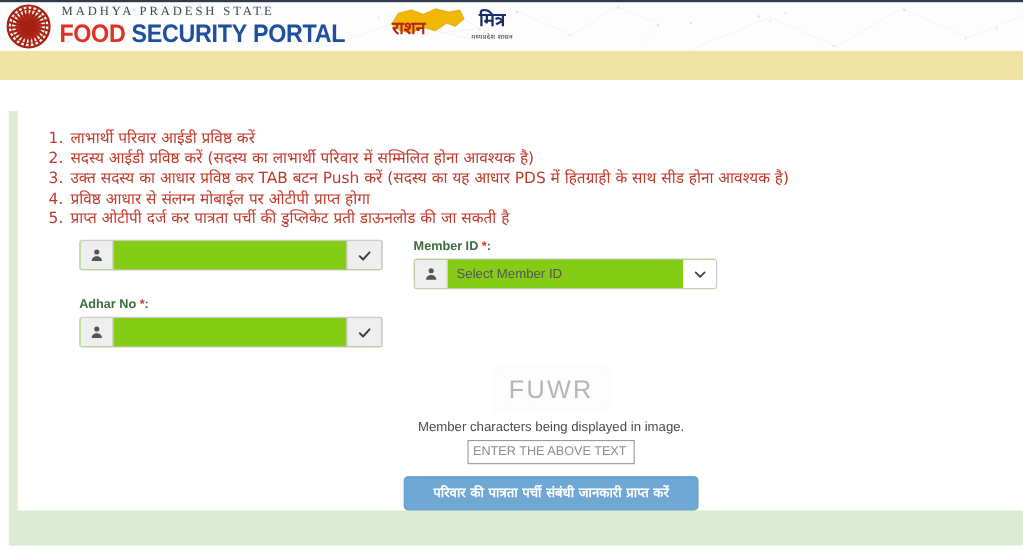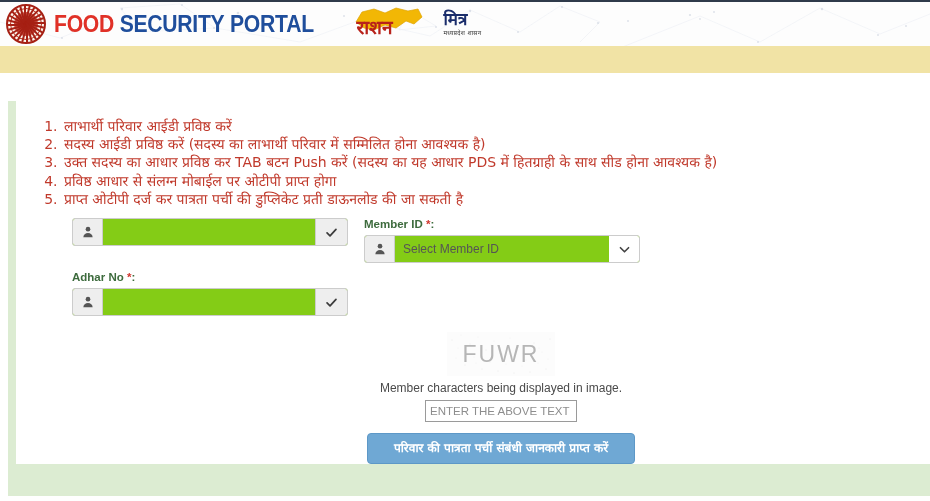--- a/index.html
+++ b/index.html
@@ -109,29 +109,30 @@
     width: 74px; height: 36px;
   }
   .mp-map .mapshape {
     position: absolute;
     left: 0; top: 0;
     width: 74px; height: 30px;
   }
   .ration-word {
     position: absolute;
     left: 4px; top: 12px;
-    font-size: 19px;
+    font-size: 16px;
     font-weight: bold;
     color: #b8221b;
     font-family: "DejaVu Sans", sans-serif;
     line-height: 1;
   }
   .mitra-block {
-    margin-left: 17px;
+    margin-left: 2px;
     display: flex; flex-direction: column;
+    align-items: center;
     justify-content: center;
   }
   .mitra-word {
     font-size: 17px; font-weight: bold;
     color: #1a2d6b;
     font-family: "DejaVu Sans", sans-serif;
     line-height: 1;
   }
   .mitra-sub {
     font-size: 6px; color: #2b2b2b;
@@ -194,21 +195,21 @@
     padding-left: 2px;
   }
 
   
   .form-area { padding: 10px 0 0 56px; }
   .form-row {
     display: flex;
     margin-bottom: 8px;
   }
   .field-col { width: 292px; margin-right: 0; }
-  .field-col.c2 { margin-left: 0; }
+  .field-col.c2 { margin-left: 12px; }
   .field-label {
     font-size: 11.5px;
     font-weight: bold;
     color: #3d6b3d;
     margin-bottom: 5px;
     display: block;
     font-family: "Liberation Sans", sans-serif;
   }
   .field-label .req { color: #d0342c; }
   .input-group {
@@ -396,20 +397,21 @@
         <div class="ray" style="transform: rotate(255deg) translateY(-0.75px);"></div>
         <div class="ray" style="transform: rotate(270deg) translateY(-0.75px);"></div>
         <div class="ray" style="transform: rotate(285deg) translateY(-0.75px);"></div>
         <div class="ray" style="transform: rotate(300deg) translateY(-0.75px);"></div>
         <div class="ray" style="transform: rotate(315deg) translateY(-0.75px);"></div>
         <div class="ray" style="transform: rotate(330deg) translateY(-0.75px);"></div>
         <div class="ray" style="transform: rotate(345deg) translateY(-0.75px);"></div>
       </div>
 
     <div class="brand-block">
+      <div class="brand-top">MADHYA PRADESH STATE</div>
       <div class="brand-main">
         <span class="brand-food">FOOD</span><span>&nbsp;</span><span class="brand-sec">SECURITY</span><span>&nbsp;</span><span class="brand-portal">PORTAL</span>
       </div>
     </div>
 
     <div class="ration-logo">
       <div class="mp-map">
         <svg class="mapshape" viewBox="0 0 74 30">
           <path d="M4 16 L10 6 L22 3 L33 7 L44 2 L56 5 L66 3 L70 11 L62 18 L54 15 L44 22 L33 19 L22 24 L12 22 Z" fill="#f2b705" stroke="#e0a400" stroke-width="0.7"></path>
         </svg>

